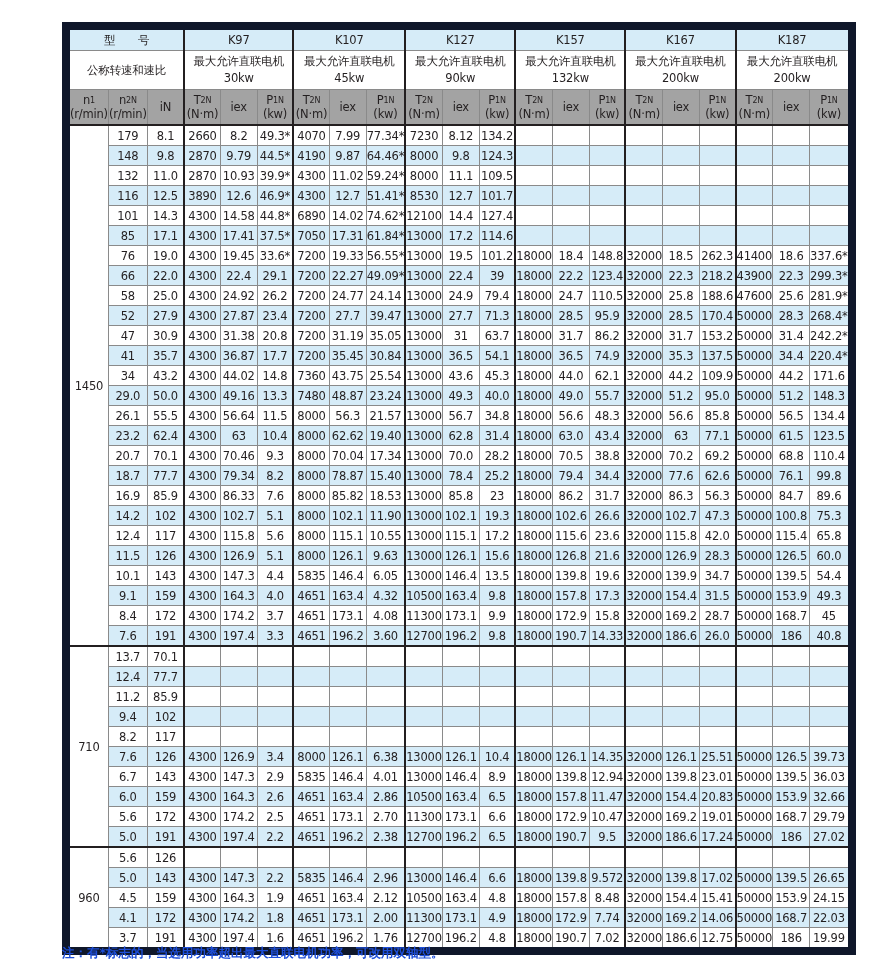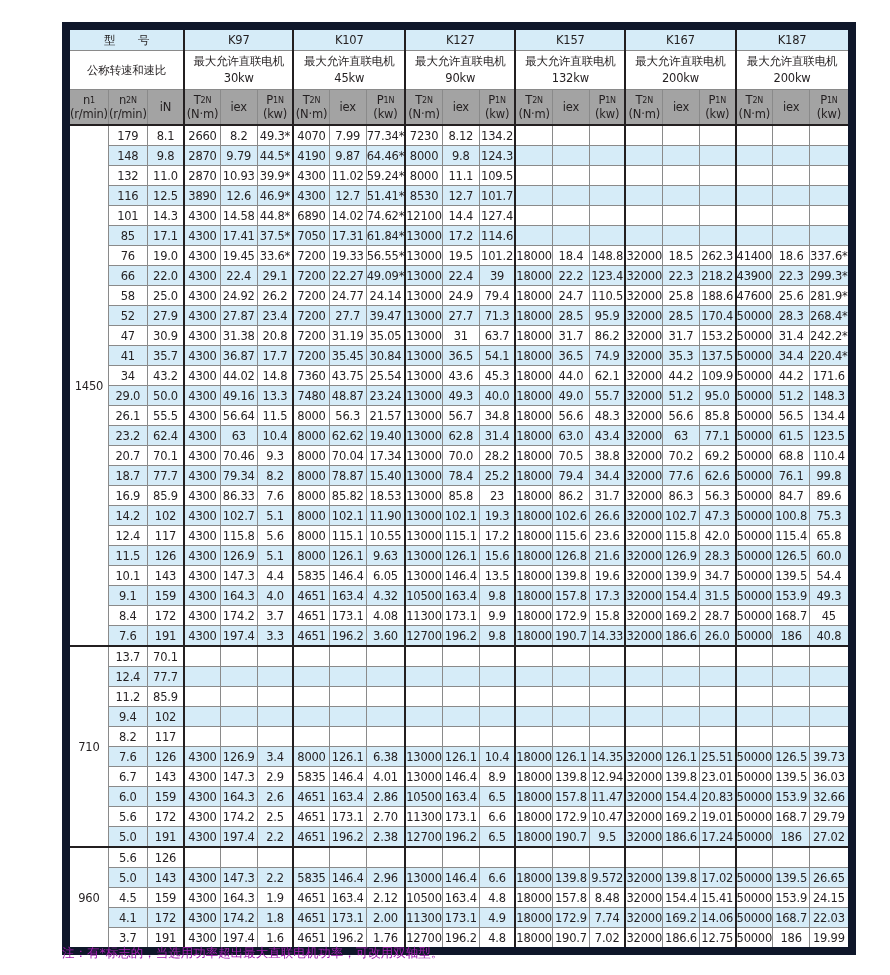--- a/index.html
+++ b/index.html
@@ -18,21 +18,21 @@
   #tbl col.c-p { width: 36px; }
   .hdr-model td, .hdr-model th { height: 20px; background: #d6ecf8; font-size: 13px; }
   .hdr-motor td, .hdr-motor th { height: 38px; background: #ffffff; font-size: 12.5px; line-height: 17px; white-space: normal !important; }
   .hdr-unit td, .hdr-unit th { height: 34px; background: #a3a3a3; font-size: 11px; line-height: 13px; }
   .hdr-unit sub { font-size: 8px; vertical-align: baseline; position: relative; top: -1px; }
   tr.data td { height: 19px; }
   tr.data.alt td.v { background: #d6ecf8; }
   td.grp { background: #ffffff !important; }
   .gb { border-left: 2px solid #231f20 !important; }
   tr.gsep td { border-top: 2px solid #231f20 !important; }
-  #note { position: absolute; left: 62px; top: 945px; font-size: 12.5px; color: #a21caf; }
+  #note { position: absolute; left: 62px; top: 945px; font-size: 12.5px; color: #1d4ed8; font-weight: bold; }
 </style>
 </head>
 <body>
 
 <table id="tbl">
   <colgroup id="cols">
       <col class="c-n1">
       <col class="c-n2">
       <col class="c-in">
       <col class="c-t">

